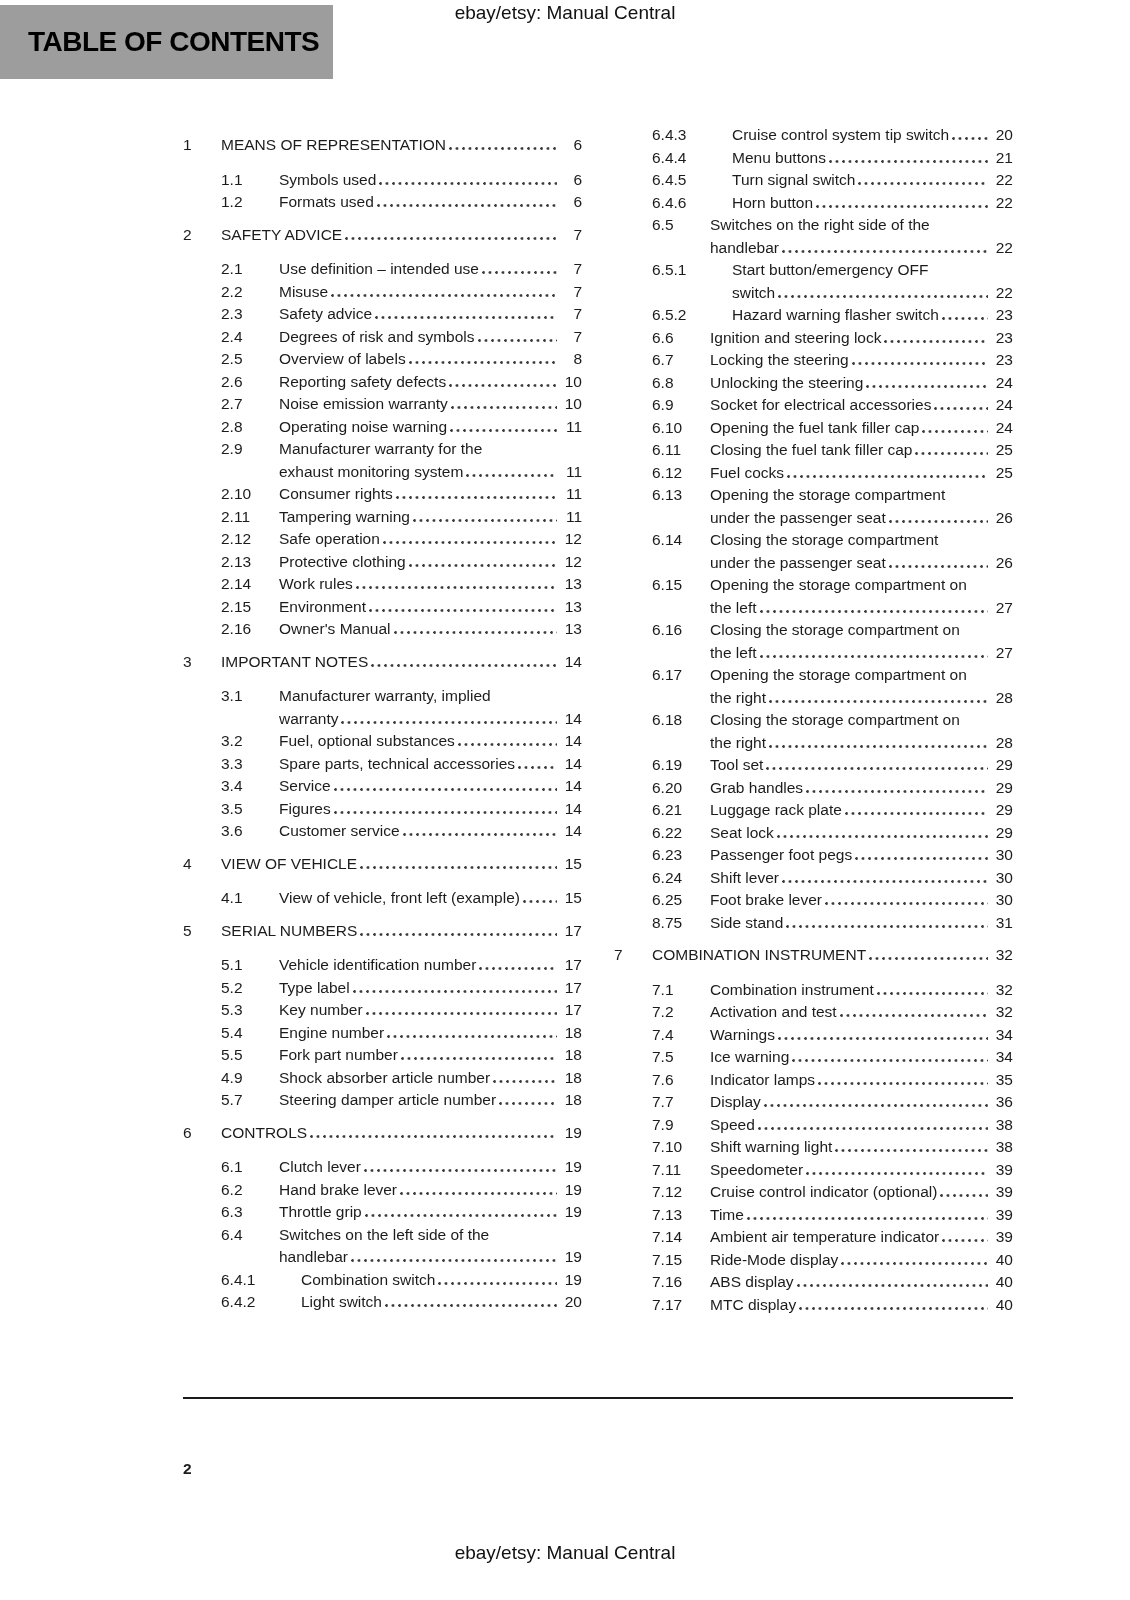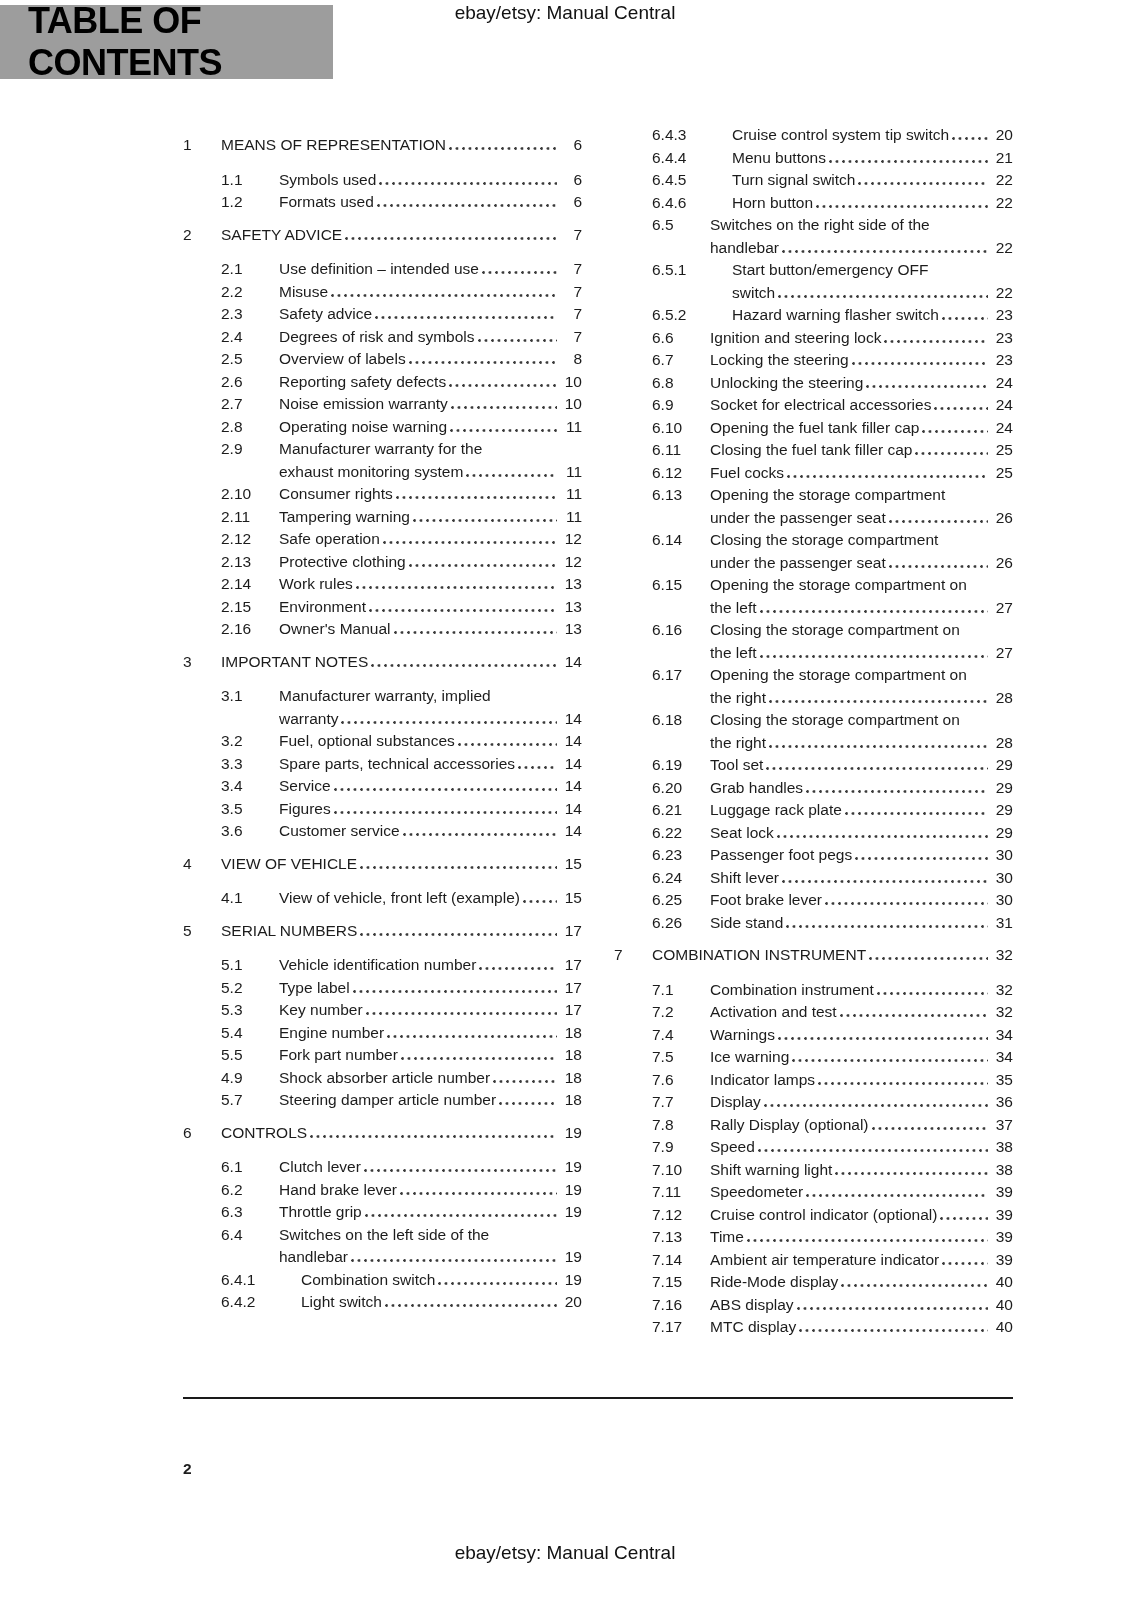--- a/index.html
+++ b/index.html
@@ -15,21 +15,21 @@
     text-align: center; font-size: 19px; color: #111;
   }
   .toc-heading-box {
     position: absolute; top: 5px; left: 0;
     width: 333px; height: 74px;
     background: var(--heading-bg, #9d9d9d);
     display: flex; align-items: center;
     padding-left: 28px;
   }
   .toc-heading-box h1 {
-    font-size: 36px; font-weight: 700; letter-spacing: -0.5px; color: #000;
+    font-size: 28px; font-weight: 700; letter-spacing: -0.5px; color: #000;
   }
   .columns {
     position: absolute; top: 124px; left: 183px;
     width: 830px; display: flex; gap: 32px;
   }
   .col { width: 399px; }
   .entry {
     display: flex; align-items: baseline;
     font-size: 15.5px; line-height: 22.5px;
   }
@@ -793,21 +793,21 @@
         <span class="num">6.25</span>
         <div class="body">
           <div class="lastline">
             <span class="text">Foot brake lever</span>
             <span class="leader"></span>
             <span class="page-col">30</span>
           </div>
         </div>
       </div>
       <div class="entry lvl2">
-        <span class="num">6.26</span>
+        <span class="num">8.75</span>
         <div class="body">
           <div class="lastline">
             <span class="text">Side stand</span>
             <span class="leader"></span>
             <span class="page-col">31</span>
           </div>
         </div>
       </div>
       <div class="entry lvl1">
         <span class="num">7</span>
@@ -869,30 +869,20 @@
           </div>
         </div>
       </div>
       <div class="entry lvl2">
         <span class="num">7.7</span>
         <div class="body">
           <div class="lastline">
             <span class="text">Display</span>
             <span class="leader"></span>
             <span class="page-col">36</span>
-          </div>
-        </div>
-      </div>
-      <div class="entry lvl2">
-        <span class="num">7.8</span>
-        <div class="body">
-          <div class="lastline">
-            <span class="text">Rally Display (optional)</span>
-            <span class="leader"></span>
-            <span class="page-col">37</span>
           </div>
         </div>
       </div>
       <div class="entry lvl2">
         <span class="num">7.9</span>
         <div class="body">
           <div class="lastline">
             <span class="text">Speed</span>
             <span class="leader"></span>
             <span class="page-col">38</span>

